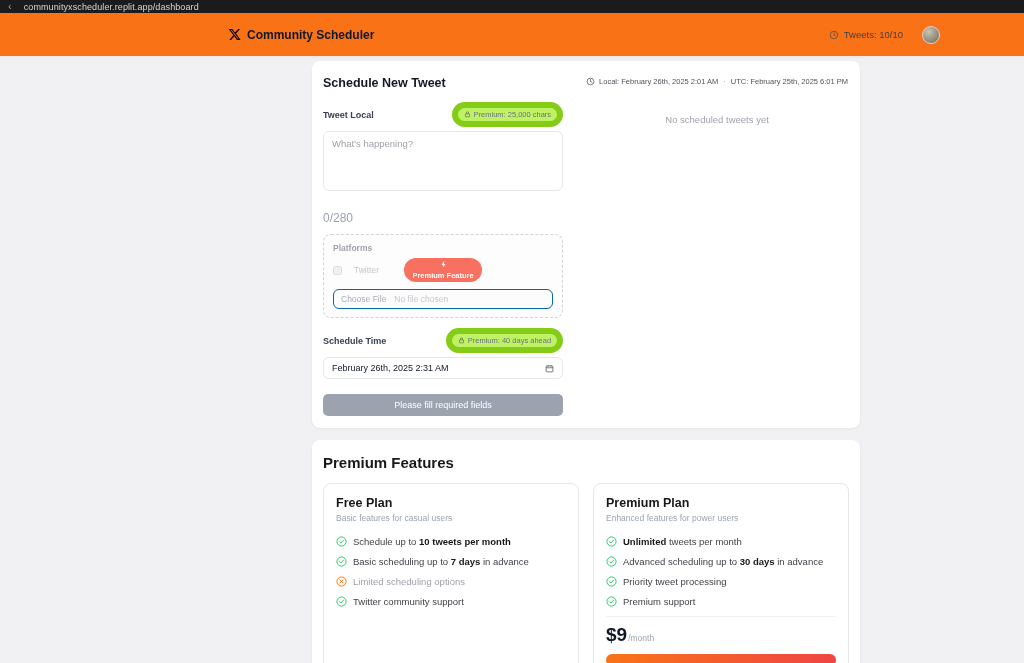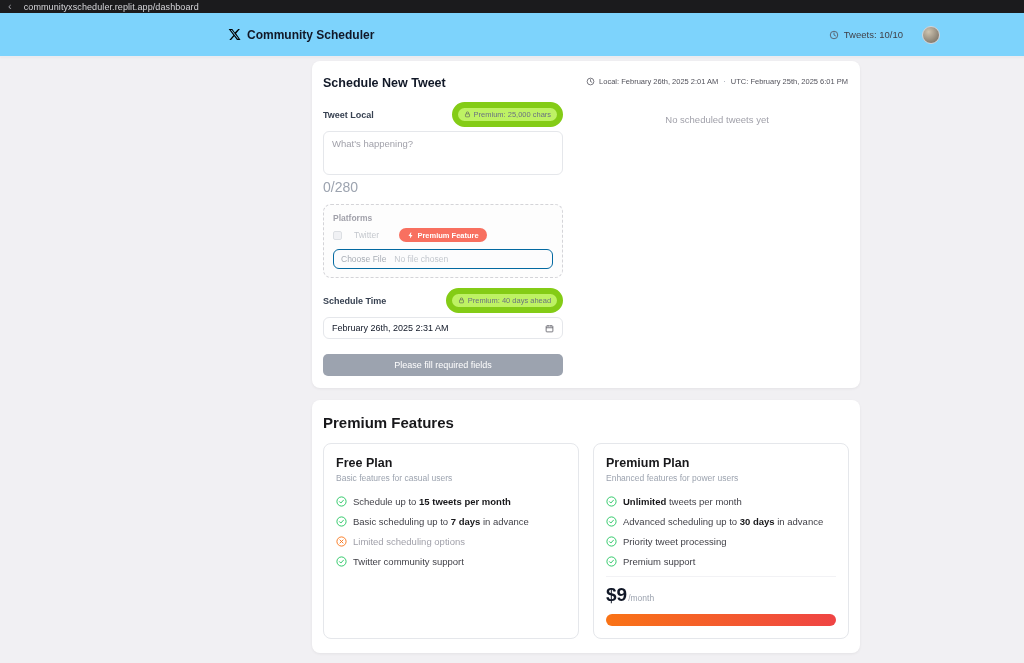--- a/index.html
+++ b/index.html
@@ -13,21 +13,21 @@
   
   .url-bar {
     height: 13px; background: #1b1b1d; display: flex; align-items: center;
     padding: 0 8px; gap: 12px;
   }
   .back-chevron { color: #9a9aa0; font-size: 11px; line-height: 1; cursor: pointer; margin-top: -1px; }
   .url-text { color: #d6d6da; font-size: 9px; letter-spacing: .1px; }
 
   
   .app-header {
-    height: 44px; background: #7dd3fc; display: flex; align-items: center;
+    height: 44px; background: #f97316; display: flex; align-items: center;
     justify-content: space-between; padding: 0 84px 0 228px;
     border-bottom: 1px solid #ebebf0; box-shadow: 0 1px 2px rgba(0,0,0,.03);
   }
   .header-left { display: flex; align-items: center; gap: 6px; }
   .x-logo { display: inline-flex; }
   .app-title { font-size: 12px; font-weight: 700; color: #111827; }
   .header-right { display: flex; align-items: center; gap: 5px; }
   .tweets-counter { font-size: 9.5px; color: #3f3f46; font-weight: 500; }
   .avatar {
     width: 18px; height: 18px; border-radius: 50%; margin-left: 14px; cursor: pointer;
@@ -53,43 +53,43 @@
 
   .label-row { display: flex; justify-content: space-between; align-items: center; margin-bottom: 4px; }
   .field-label { font-size: 9px; font-weight: 600; color: #374151; }
   .pill-badge {
     display: inline-flex; align-items: center; gap: 3px;
     border: 6px solid #84cc16; background: #bef264; color: #6b7280;
     font-size: 7.5px; font-weight: 500; padding: 2px 6px; border-radius: 999px;
   }
 
   .tweet-input {
-    width: 100%; height: 44px; border: 1px solid #e5e7eb; border-radius: 6px;
+    width: 100%; height: 60px; border: 1px solid #e5e7eb; border-radius: 6px;
     padding: 6px 8px; font-size: 9.5px; font-family: inherit; resize: none; outline: none;
     color: #111827;
   }
   .tweet-input::placeholder, .text-input::placeholder { color: #a1a1aa; }
-  .char-counter { font-size: 14px; color: #9ca3af; margin: 0 0 9px; }
+  .char-counter { font-size: 12px; color: #9ca3af; margin: 16px 0 9px; }
 
   .premium-box {
     border: 1px dashed #d4d4d8; border-radius: 8px; background: #fdfdfd;
     padding: 8px 9px; margin-bottom: 10px;
   }
   .box-label { font-size: 8.5px; font-weight: 600; color: #a1a1aa; margin-bottom: 5px; }
   .box-row { display: grid; grid-template-columns: 1fr auto 1fr; align-items: center; margin-bottom: 7px; }
   .cb-wrap { display: flex; align-items: center; gap: 12px; opacity: .75; }
   .checkbox {
     width: 9px; height: 9px; border: 1px solid #d1d5db; border-radius: 2px; background: #eceef1;
     display: inline-block; cursor: pointer;
   }
   .cb-label { font-size: 8.5px; color: #b0b5bd; }
   .premium-feature-badge {
     display: inline-flex; align-items: center; gap: 3px;
     background: #f87060; color: #fff; font-size: 7.5px; font-weight: 600;
-    padding: 2.5px 8px; border-radius: 999px;
+    padding: 2.5px 8px; border-radius: 999px; flex-direction: column;
   }
   .img-label { font-size: 8.5px; color: #a1a1aa; font-weight: 600; }
   .upgrade-premium-btn {
     background: #ef4444; color: #fff; border: none; border-radius: 5px;
     font-size: 8.5px; font-weight: 600; padding: 4px 9px; cursor: pointer; font-family: inherit;
   }
   .file-row {
     display: flex; align-items: center; gap: 8px;
     border: 1px solid #0369a1; border-radius: 6px; background: #fcfcfd;
     padding: 4px 7px; cursor: pointer;
@@ -271,21 +271,21 @@
           <h3 class="plan-title">Free Plan</h3>
           <p class="plan-subtitle">Basic features for casual users</p>
 
           <div class="feature-row">
             <span class="icon">
               <svg viewBox="0 0 12 12" width="11" height="11">
                   <circle cx="6" cy="6" r="5" fill="none" stroke="#22c55e"></circle>
                   <path d="M3.8 6.2l1.5 1.5 2.9-3.2" fill="none" stroke="#22c55e" stroke-linecap="round" stroke-linejoin="round"></path>
                 </svg>
             </span>
-            <span><span>Schedule up to </span><span class="bold">15 tweets per month</span><span></span></span>
+            <span><span>Schedule up to </span><span class="bold">10 tweets per month</span><span></span></span>
           </div>
           <div class="feature-row">
             <span class="icon">
               <svg viewBox="0 0 12 12" width="11" height="11">
                   <circle cx="6" cy="6" r="5" fill="none" stroke="#22c55e"></circle>
                   <path d="M3.8 6.2l1.5 1.5 2.9-3.2" fill="none" stroke="#22c55e" stroke-linecap="round" stroke-linejoin="round"></path>
                 </svg>
             </span>
             <span><span>Basic scheduling up to </span><span class="bold">7 days</span><span> in advance</span></span>
           </div>

